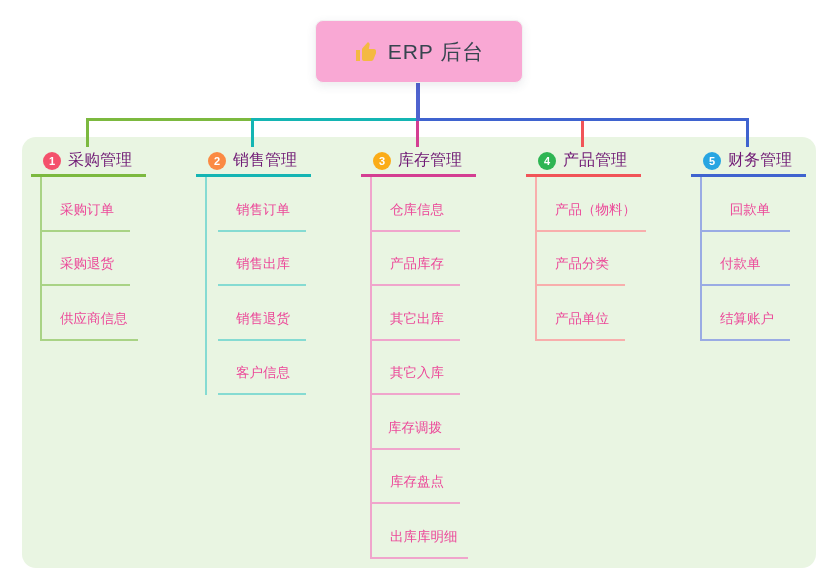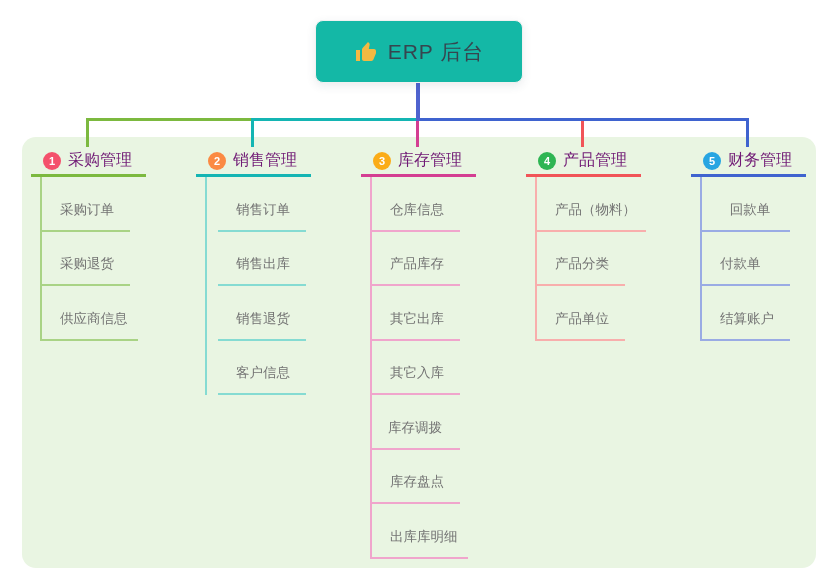--- a/index.html
+++ b/index.html
@@ -8,21 +8,21 @@
     background:#ffffff;
     font-family:"Liberation Sans","DejaVu Sans",sans-serif;
   }
   .panel{
     position:absolute;left:22px;top:137px;width:794px;height:431px;
     background:#e9f5e2;border-radius:14px;
   }
   
   .root-node{
     position:absolute;left:315px;top:20px;width:208px;height:63px;
-    background:#14b8a6;border:1px solid #f1f1f1;border-radius:8px;
+    background:#f9a8d4;border:1px solid #f1f1f1;border-radius:8px;
     box-shadow:0 3px 10px rgba(60,70,90,.10);
     display:flex;align-items:center;justify-content:center;gap:10px;
     box-sizing:border-box;
   }
   .root-title{font-size:21px;font-weight:500;color:#36454f;letter-spacing:1px;}
   .thumb-icon{display:flex;align-items:center;}
   
   .hline,.vline{position:absolute;}
   .hline{height:3px;}
   .root-vline{position:absolute;left:416px;top:83px;width:4px;height:38px;}
@@ -38,21 +38,21 @@
     width:18px;height:18px;border-radius:50%;flex:0 0 18px;
     display:flex;align-items:center;justify-content:center;
     color:#fff;font-size:11px;font-weight:bold;
   }
   .branch-title{font-size:16px;font-weight:500;color:#701a75;white-space:nowrap;}
   .children{margin-left:9px;border-left:2px solid #ccc;}
   .child{height:54.5px;display:flex;align-items:flex-end;}
   .child-label{
     display:inline-block;min-width:88px;box-sizing:border-box;
     padding:0 10px 11px 18px;border-bottom:2px solid #ccc;
-    font-size:13.5px;color:#737373;white-space:nowrap;
+    font-size:13.5px;color:#ec4899;white-space:nowrap;
   }
 </style>
 </head>
 <body>
 
 <div class="canvas">
   <div class="panel" style="background: rgb(233, 245, 226);"></div>
   <div id="branches">
       <div class="branch" style="left: 31px;">
         <div class="drop" style="background: rgb(124, 185, 63);"></div>

